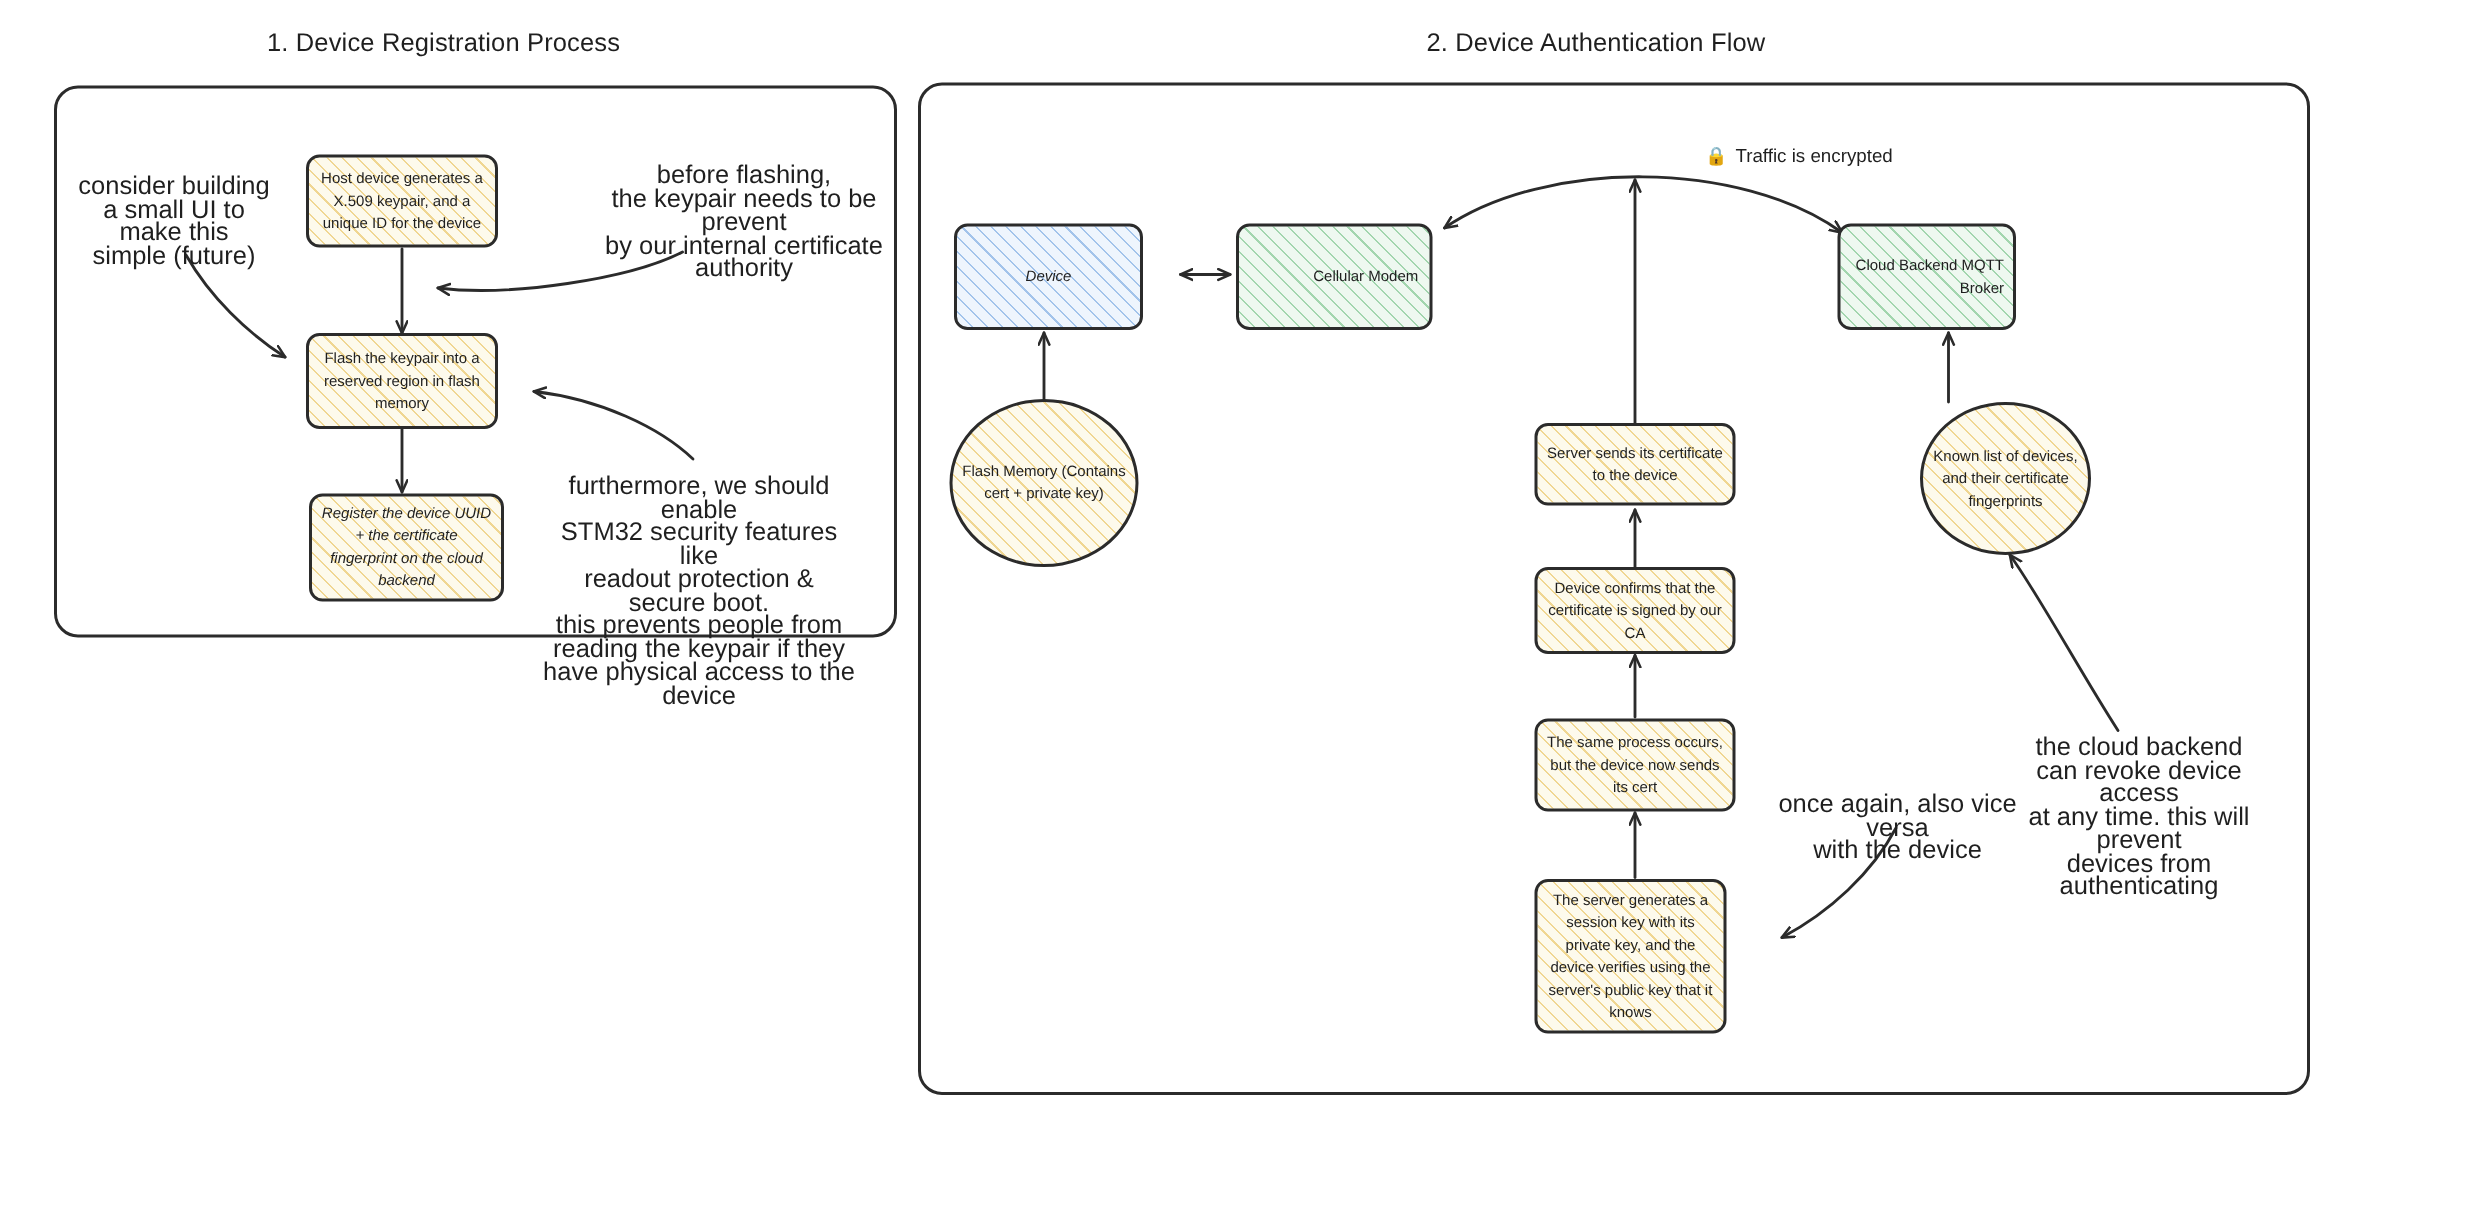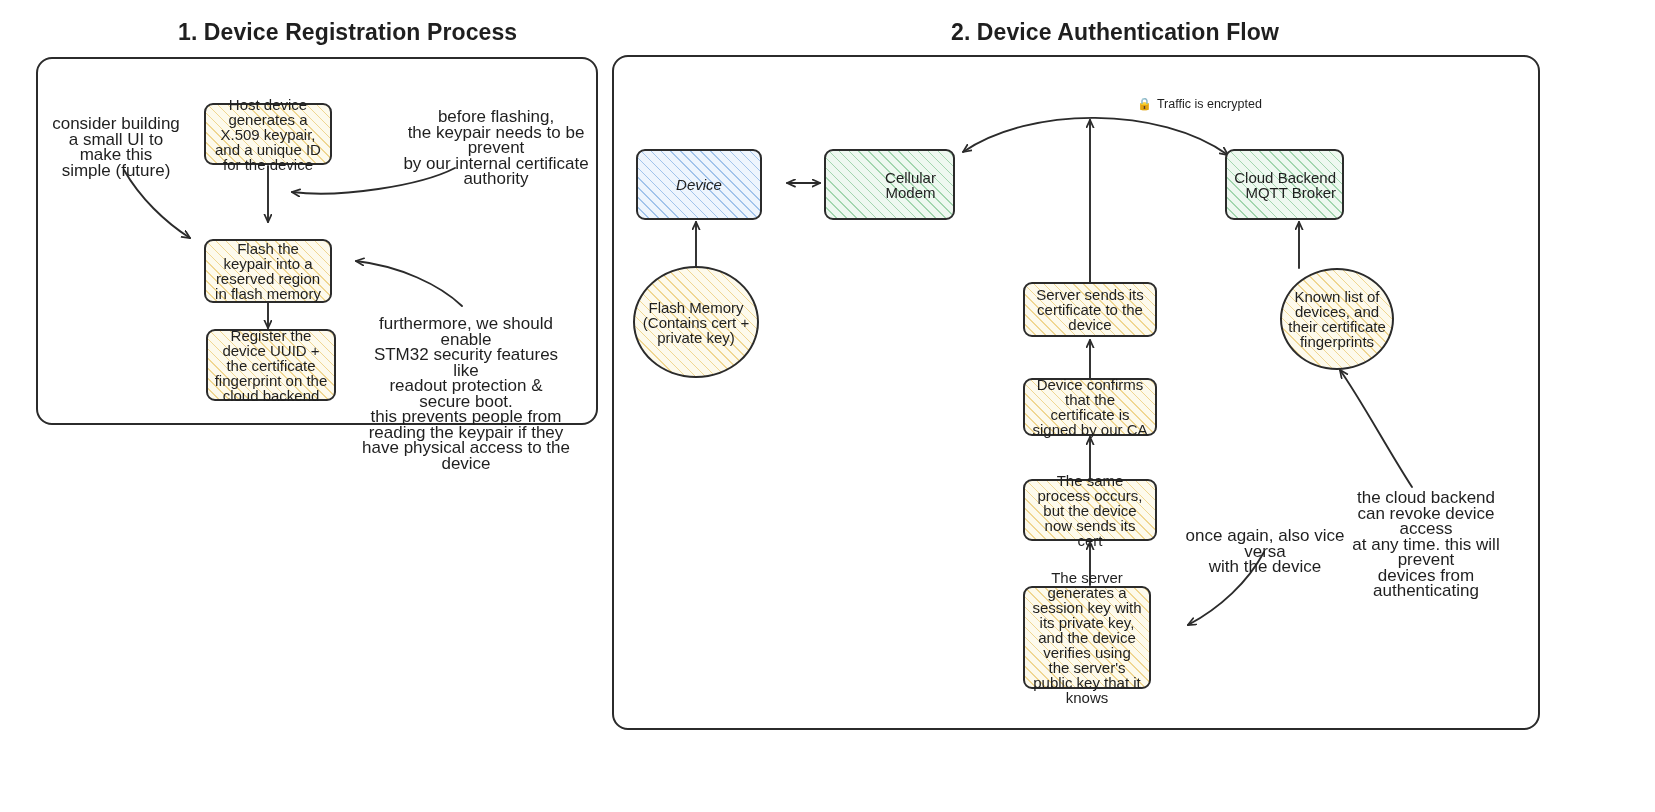--- a/index.html
+++ b/index.html
@@ -1,32 +1,32 @@
 <!DOCTYPE html>
 <html><head>
 <meta charset="utf-8">
 <style>
   html,body{margin:0;padding:0;background:#ffffff;}
   body{width:1655px;height:812px;position:relative;overflow:hidden;
        font-family:"Liberation Sans","DejaVu Sans",sans-serif;color:#202124;}
   .stage{position:absolute;inset:0;}
   svg.layer{position:absolute;left:0;top:0;width:1655px;height:812px;pointer-events:none;}
 
-  .title{position:absolute;font-size:23px;color:#1f1f1f;letter-spacing:.1px;
-         white-space:nowrap;font-weight:700;}
+  .title{position:absolute;font-size:17px;color:#1f1f1f;letter-spacing:.1px;
+         white-space:nowrap;font-weight:400;}
   #title-1{left:178px;top:19px;}
   #title-2{left:951px;top:19px;}
 
   .panel{position:absolute;border:2.2px solid #2b2b2b;border-radius:16px;background:#fff;}
   #panel-1{left:36px;top:57px;width:558px;height:364px;}
   #panel-2{left:612px;top:55px;width:924px;height:671px;}
 
   .node{position:absolute;box-sizing:border-box;border:2.2px solid #2b2b2b;
         display:flex;align-items:center;justify-content:center;text-align:center;
-        font-size:15px;line-height:15px;color:#1f1f1f;padding:4px 6px;}
+        font-size:10px;line-height:15px;color:#1f1f1f;padding:4px 6px;}
   .node.rect{border-radius:9px;}
   .node.ellipse{border-radius:50%;}
 
   .hatch-yellow{
     background-color:#fdfaec;
     background-image:repeating-linear-gradient(45deg,
       rgba(229,185,72,.55) 0 1px, rgba(0,0,0,0) 1px 7px);
   }
   .hatch-blue{
     background-color:#eef5fd;
@@ -98,22 +98,22 @@
 
       <path d="M1090,585 L1090,542" marker-end="url(#ah)"></path>
 
       <path d="M1264,552 C1248,582 1220,608 1188,625" marker-end="url(#ah)"></path>
 
       <path d="M1412,487 C1388,450 1360,398 1340,370" marker-end="url(#ah)"></path>
     </g>
   </svg>
 
   <div class="node rect hatch-yellow" style="left:204px;top:103px;width:128px;height:62px;">Host device generates a X.509 keypair, and a unique ID for the device</div>
-  <div class="node rect hatch-yellow" style="left:204px;top:222px;width:128px;height:64px;margin-top:17px;">Flash the keypair into a reserved region in flash memory</div>
-  <div class="node rect hatch-yellow" style="left:206px;top:329px;width:130px;height:72px;">Register the device UUID + the certificate fingerprint on the cloud backend</div>
+  <div class="node rect hatch-yellow" style="left:204px;top:222px;width:128px;height:64px;">Flash the keypair into a reserved region in flash memory</div>
+  <div class="node rect hatch-yellow" style="left:206px;top:329px;width:130px;height:72px;font-style:italic;">Register the device UUID + the certificate fingerprint on the cloud backend</div>
 
   <div class="note" style="left:48px;top:116px;width:136px;">consider building
 a small UI to make this
 simple (future)</div>
   <div class="note" style="left:390px;top:109px;width:212px;">before flashing,
 the keypair needs to be prevent
 by our internal certificate authority</div>
   <div class="note" style="left:362px;top:316px;width:208px;">furthermore, we should enable
 STM32 security features like
 readout protection &amp; secure boot.

